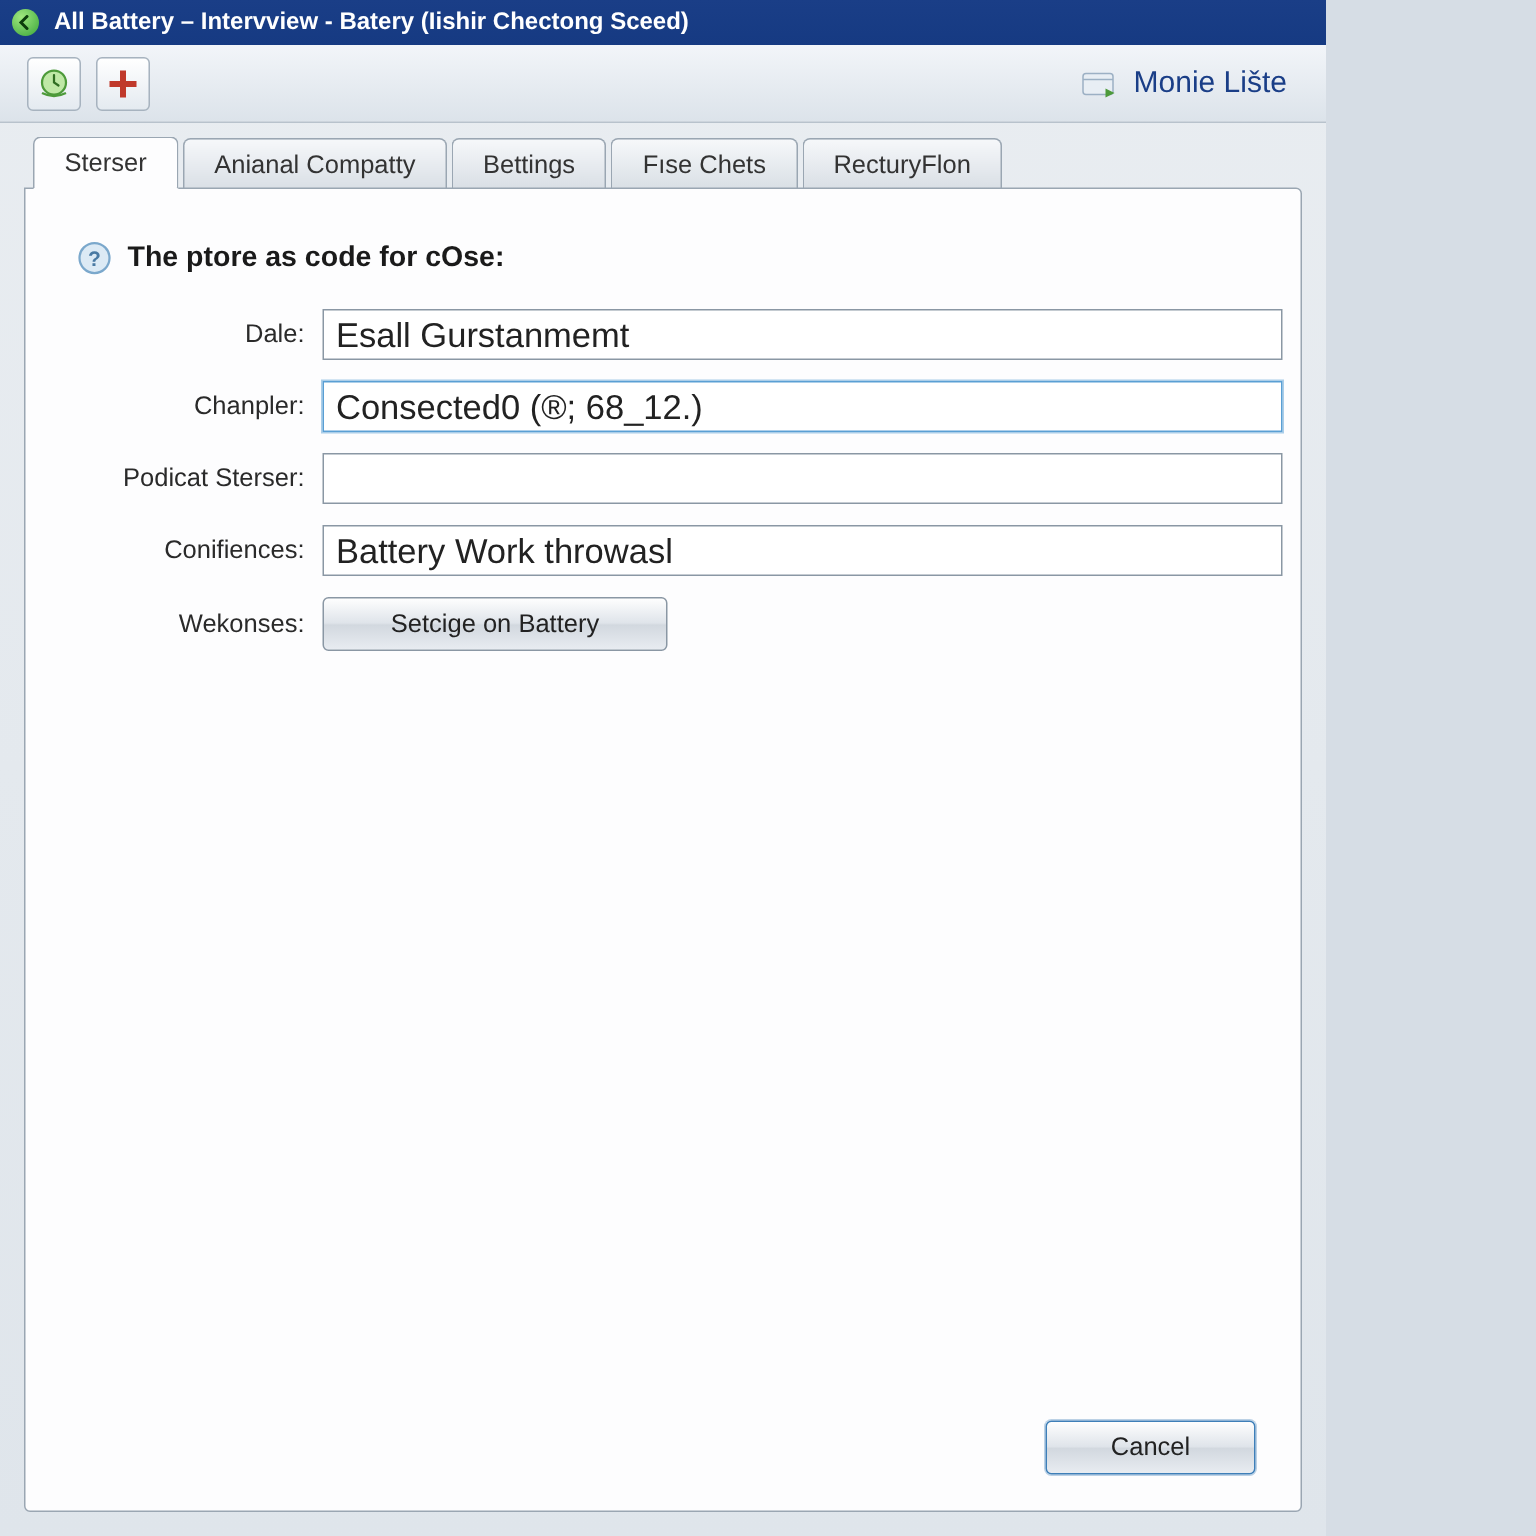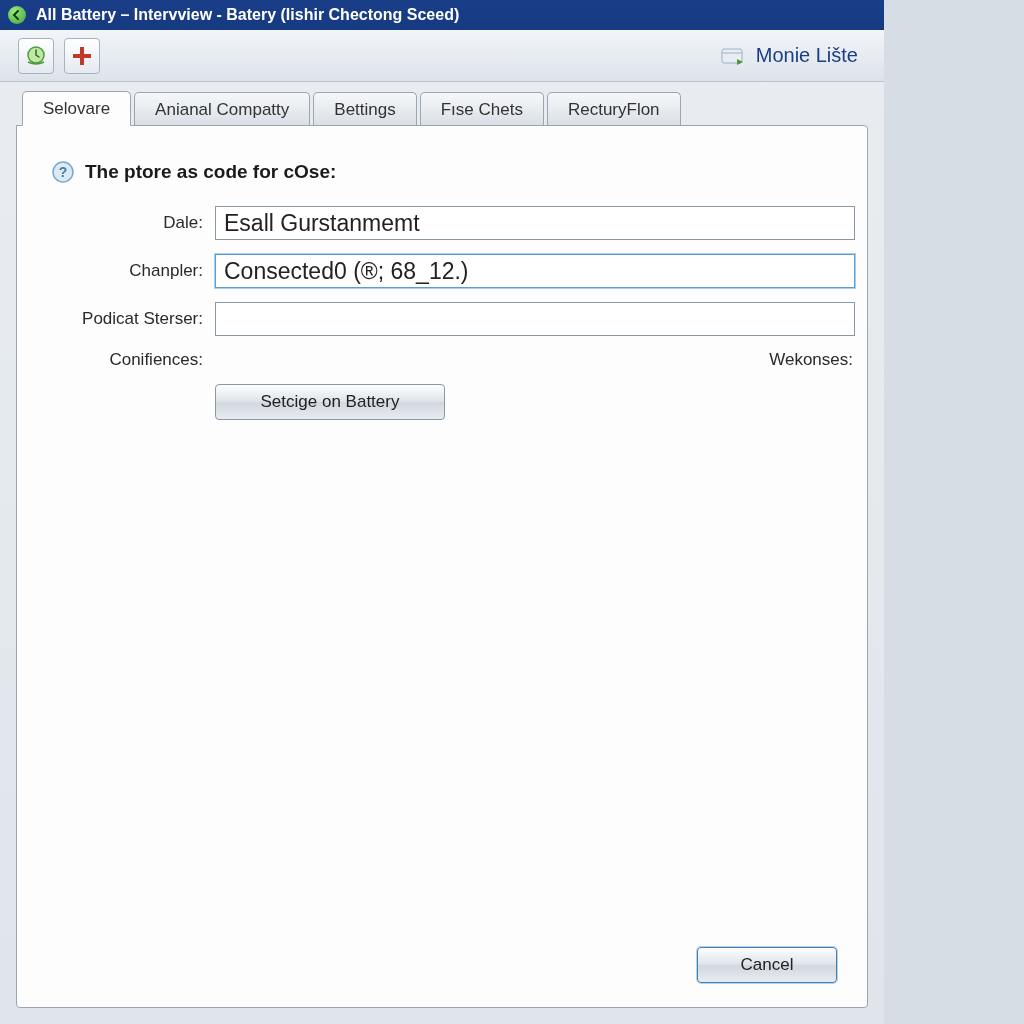--- a/index.html
+++ b/index.html
@@ -194,21 +194,21 @@
         <rect x="2" y="5" width="20" height="14" rx="2" fill="#e8eef4" stroke="#9cb0c4"></rect>
         <path d="M2 9 h20" stroke="#9cb0c4"></path>
         <path d="M17 15 l6 3 -6 3 z" fill="#4d9a3a"></path>
       </svg>
       <span>Monie Lište</span>
     </div>
   </div>
 
   <div class="content">
     <div class="tabstrip">
-      <div class="tab active">Selovare</div>
+      <div class="tab active">Sterser</div>
       <div class="tab">Anianal Compatty</div>
       <div class="tab">Bettings</div>
       <div class="tab">Fıse Chets</div>
       <div class="tab">RecturyFlon</div>
     </div>
 
     <div class="tabpanel">
 
       <div class="heading-row">
         <svg width="24" height="24" viewBox="0 0 24 24">
@@ -222,20 +222,21 @@
         <label>Dale:</label>
         <input class="text-input" type="text" value="Esall Gurstanmemt" style="">
 
         <label>Chanpler:</label>
         <input class="text-input focused" type="text" value="Consected0 (®; 68_12.)" style="">
 
         <label>Podicat Sterser:</label>
         <input class="text-input" type="text" value="" style="">
 
         <label>Conifiences:</label>
+        <input class="text-input" type="text" value="Battery Work throwasl" style="">
 
         <label>Wekonses:</label>
 
         <div class="action-btn-row">
           <button class="win-button" style="min-width:230px;">Setcige on Battery</button>
         </div>
       </div>
 
       <div class="footer">
         <button class="win-button primary" style="min-width:140px;">Cancel</button>

